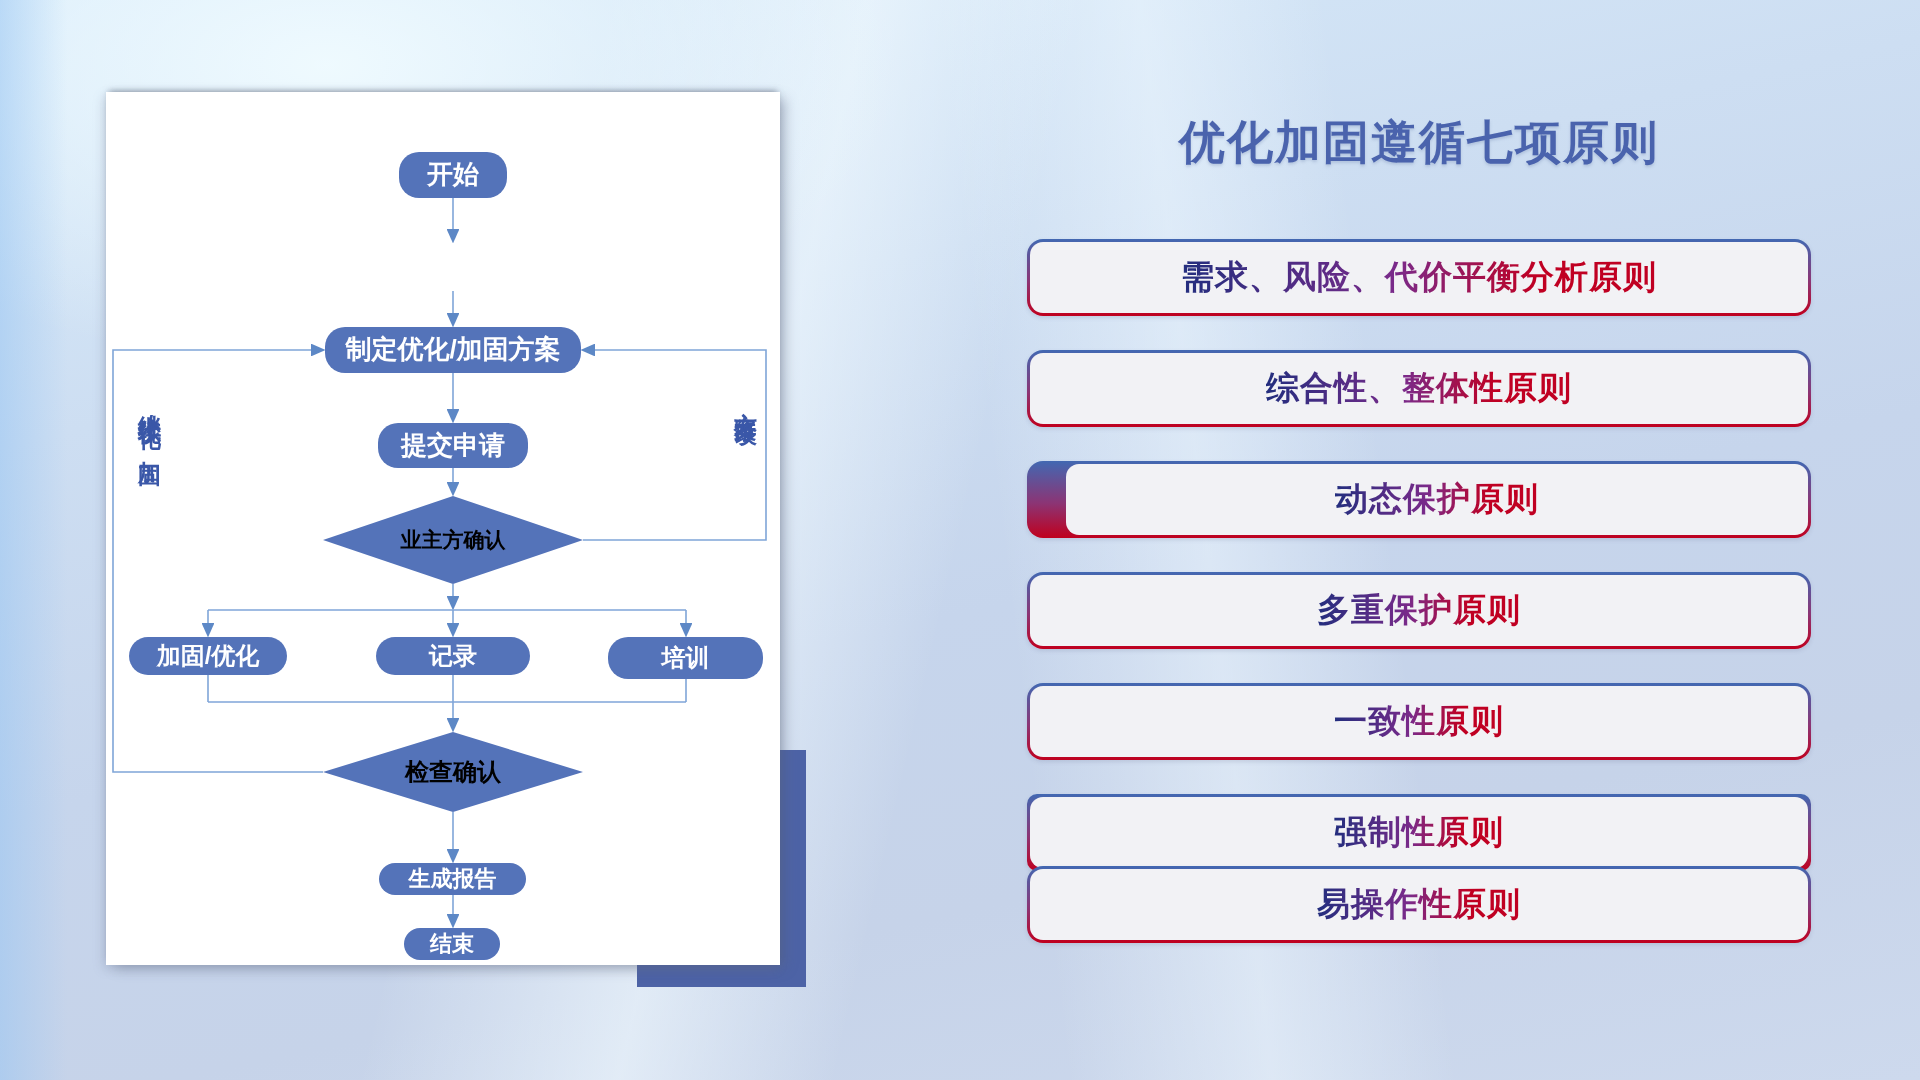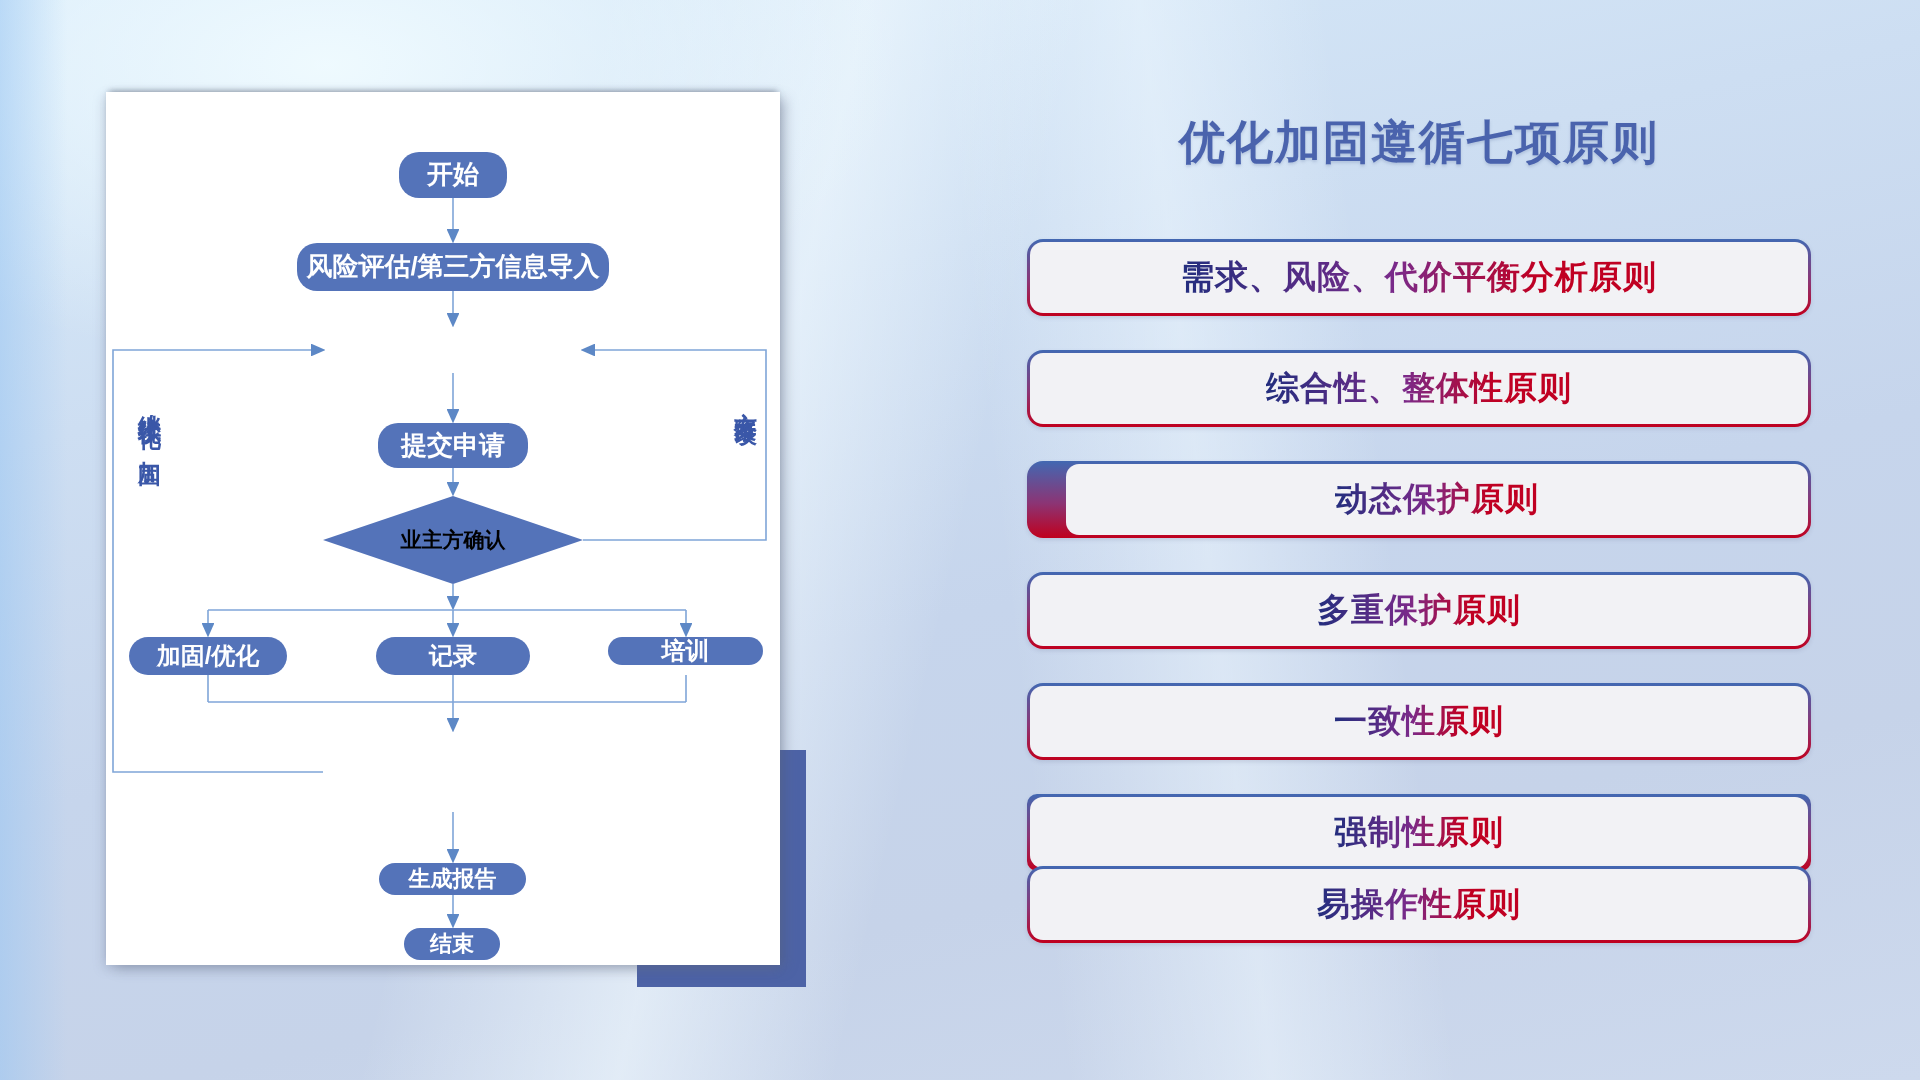--- a/index.html
+++ b/index.html
@@ -99,33 +99,34 @@
       <path d="M347 583 V638" marker-end="url(#arr)"></path>
       <path d="M347 720 V769" marker-end="url(#arr)"></path>
       <path d="M347 803 V834" marker-end="url(#arr)"></path>
       <path d="M217 680 H7 V258 H217" marker-end="url(#arr)"></path>
       <path d="M477 448 H660 V258 H477" marker-end="url(#arr)"></path>
     </g>
   </svg>
 
   <div class="fnode" style="left:293px; top:60px; width:108px; height:46px; font-size:26px;">开始</div>
 
-  <div class="fnode" style="left:191px; top:151px; width:312px; height:48px; font-size:26px;">风险评估/第三方信息导入</div>
 
+  <div class="fnode" style="left:219px; top:235px; width:256px; height:46px; font-size:26px;">制定优化/加固方案</div>
 
   <div class="fnode" style="left:272px; top:331px; width:150px; height:45px; font-size:26px;">提交申请</div>
 
   <div class="fdiamond" style="left:217px; top:404px; width:260px; height:88px; font-size:21px;">业主方确认</div>
 
   <div class="fnode" style="left:23px; top:545px; width:158px; height:38px; font-size:24px;">加固/优化</div>
 
   <div class="fnode" style="left:270px; top:545px; width:154px; height:38px; font-size:24px;">记录</div>
 
-  <div class="fnode" style="left:502px; top:545px; width:155px; height:28px; font-size:24px;">培训</div>
+  <div class="fnode" style="left:502px; top:545px; width:155px; height:42px; font-size:24px;">培训</div>
 
+  <div class="fdiamond" style="left:217px; top:640px; width:260px; height:80px; font-size:24px;">检查确认</div>
 
   <div class="fnode" style="left:273px; top:771px; width:147px; height:32px; font-size:22px;">生成报告</div>
 
   <div class="fnode" style="left:298px; top:836px; width:96px; height:32px; font-size:22px;">结束</div>
 
   <div class="vlabel" style="left:32px; top:304px; height:170px;">继续优化/加固</div>
 
   <div class="vlabel" style="left:628px; top:301px; height:110px;">方案修改</div>
 </div>
 

